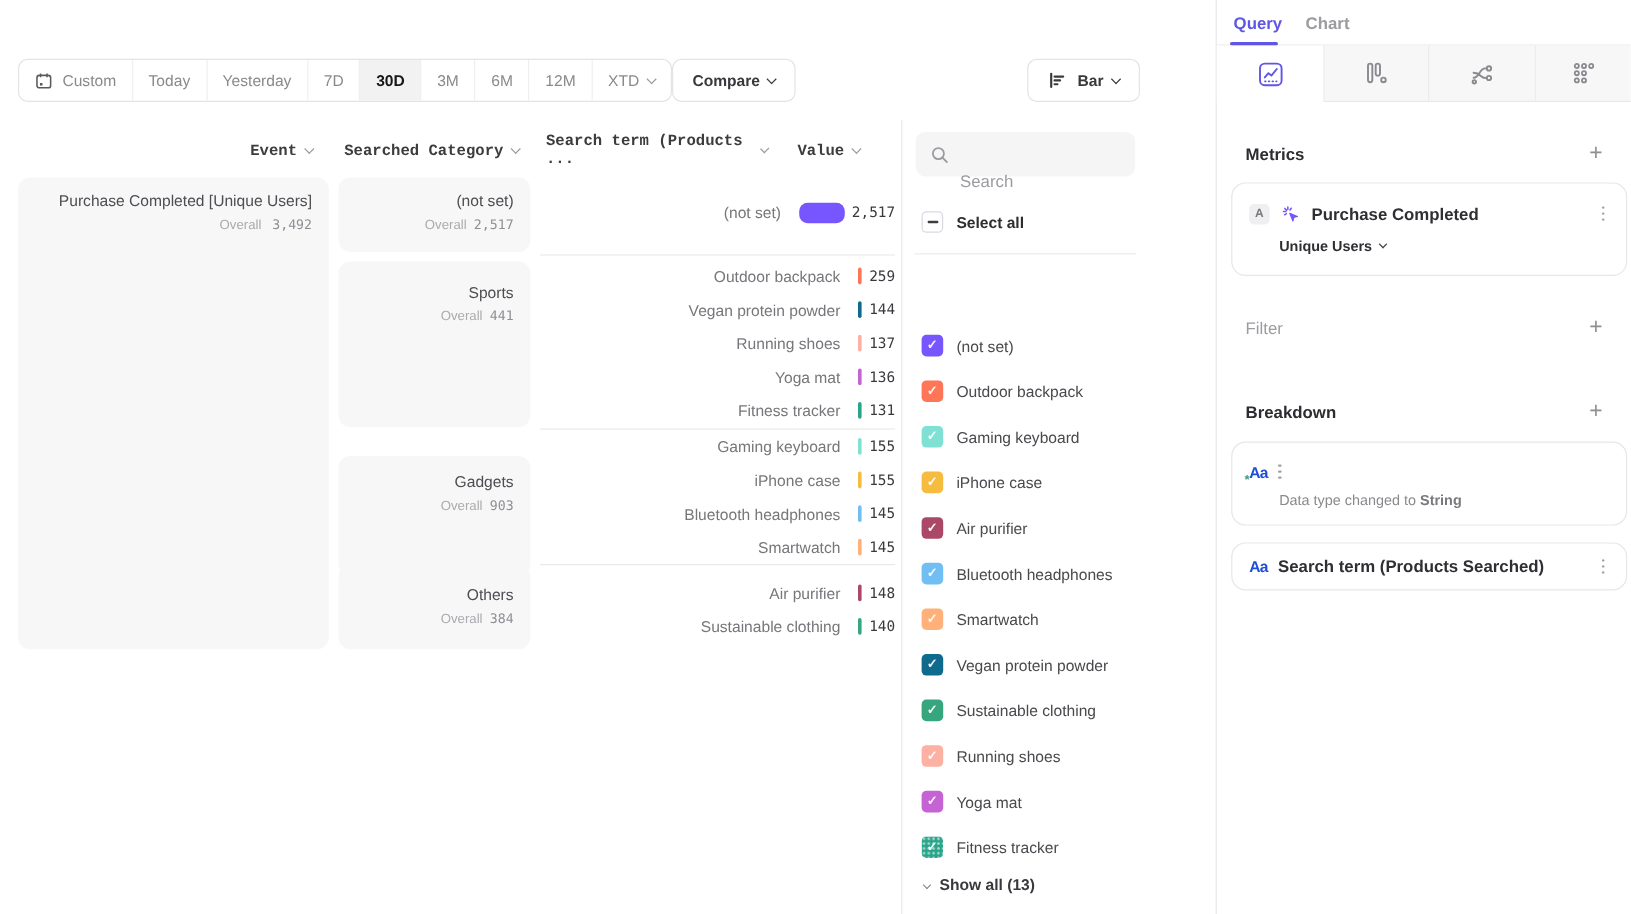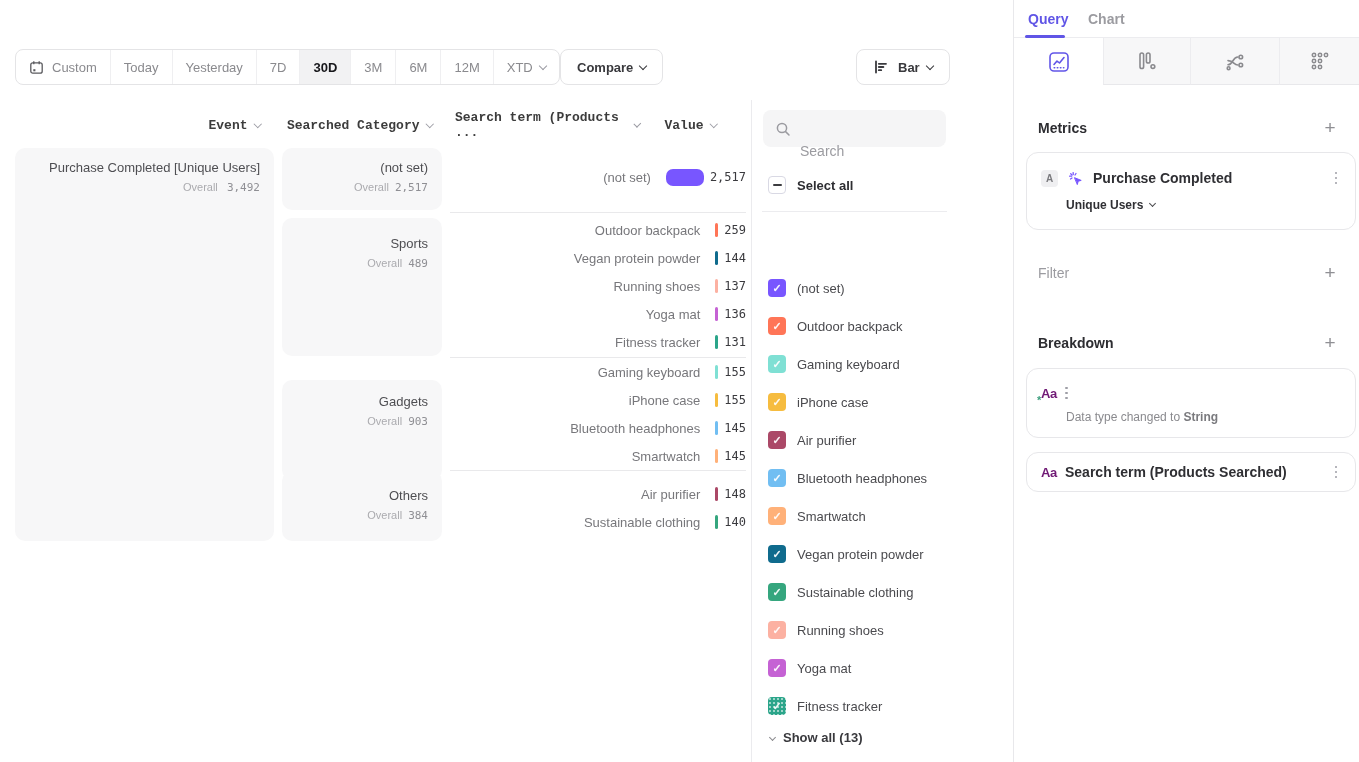--- a/index.html
+++ b/index.html
@@ -92,21 +92,21 @@
   .sb-card { position:absolute; left:12px; width:330px; background:#fff; border:1px solid #e7e7ea; border-radius:12px; cursor:pointer; }
   .card-row { display:flex; align-items:center; padding:0 14px; }
   .a-badge { width:17px; height:17px; background:#efeff1; border-radius:4px; font-size:10px; font-weight:700;
              color:#7a7a7e; display:flex; align-items:center; justify-content:center; flex:none; }
   .m-title { font-size:14px; font-weight:600; color:#2f2f33; margin-left:10px; flex:1; white-space:nowrap; }
   .kebab { display:flex; flex-direction:column; gap:2.5px; padding:4px; flex:none; cursor:pointer; }
   .kebab i { width:2.5px; height:2.5px; border-radius:50%; background:#9e9ea6; }
   .measure { position:absolute; left:39px; top:45px; display:flex; align-items:center; font-size:12px;
              font-weight:700; color:#2f2f33; cursor:pointer; }
   .measure .chev { width:5px; height:5px; color:#4a4a4e; }
-  .aa-icon { font-size:13px; font-weight:700; color:#701a75; letter-spacing:-0.5px; position:relative; flex:none; width:20px; }
+  .aa-icon { font-size:13px; font-weight:700; color:#1d4ed8; letter-spacing:-0.5px; position:relative; flex:none; width:20px; }
   .aa-icon.with-star::after { content:"*"; position:absolute; left:-4px; bottom:-5px; font-size:11px; color:#3d9e7d; }
   .b-label { font-size:14px; font-weight:600; color:#2f2f33; margin-left:4px; flex:1; white-space:nowrap; }
   .b-label.italic { font-style:italic; }
   .b-note { position:absolute; left:39px; top:41px; font-size:12px; color:#8a8a8e; }
   .b-note b { font-weight:700; color:#7a7a7e; }
 
   .evt-spark { margin-left:10px; display:flex; flex:none; }
 </style>
 </head>
 <body>
@@ -191,21 +191,21 @@
       <span class="num">3,492</span>
     </div>
   </div>
 
   <div class="gcard" style="left:282px;top:148px;width:160px;height:62px">
     <div class="gtitle">(not set)</div>
     <div class="goverall"><span>Overall</span><span class="num">2,517</span></div>
   </div>
   <div class="gcard" style="left:282px;top:218px;width:160px;height:138px;padding-top:18px">
     <div class="gtitle">Sports</div>
-    <div class="goverall"><span>Overall</span><span class="num">489</span></div>
+    <div class="goverall"><span>Overall</span><span class="num">441</span></div>
   </div>
   <div class="gcard" style="left:282px;top:380px;width:160px;height:100px;padding-top:14px">
     <div class="gtitle">Gadgets</div>
     <div class="goverall"><span>Overall</span><span class="num">903</span></div>
   </div>
   <div class="gcard" style="left:282px;top:471px;width:160px;height:70px;padding-top:17px">
     <div class="gtitle">Others</div>
     <div class="goverall"><span>Overall</span><span class="num">384</span></div>
   </div>
 

